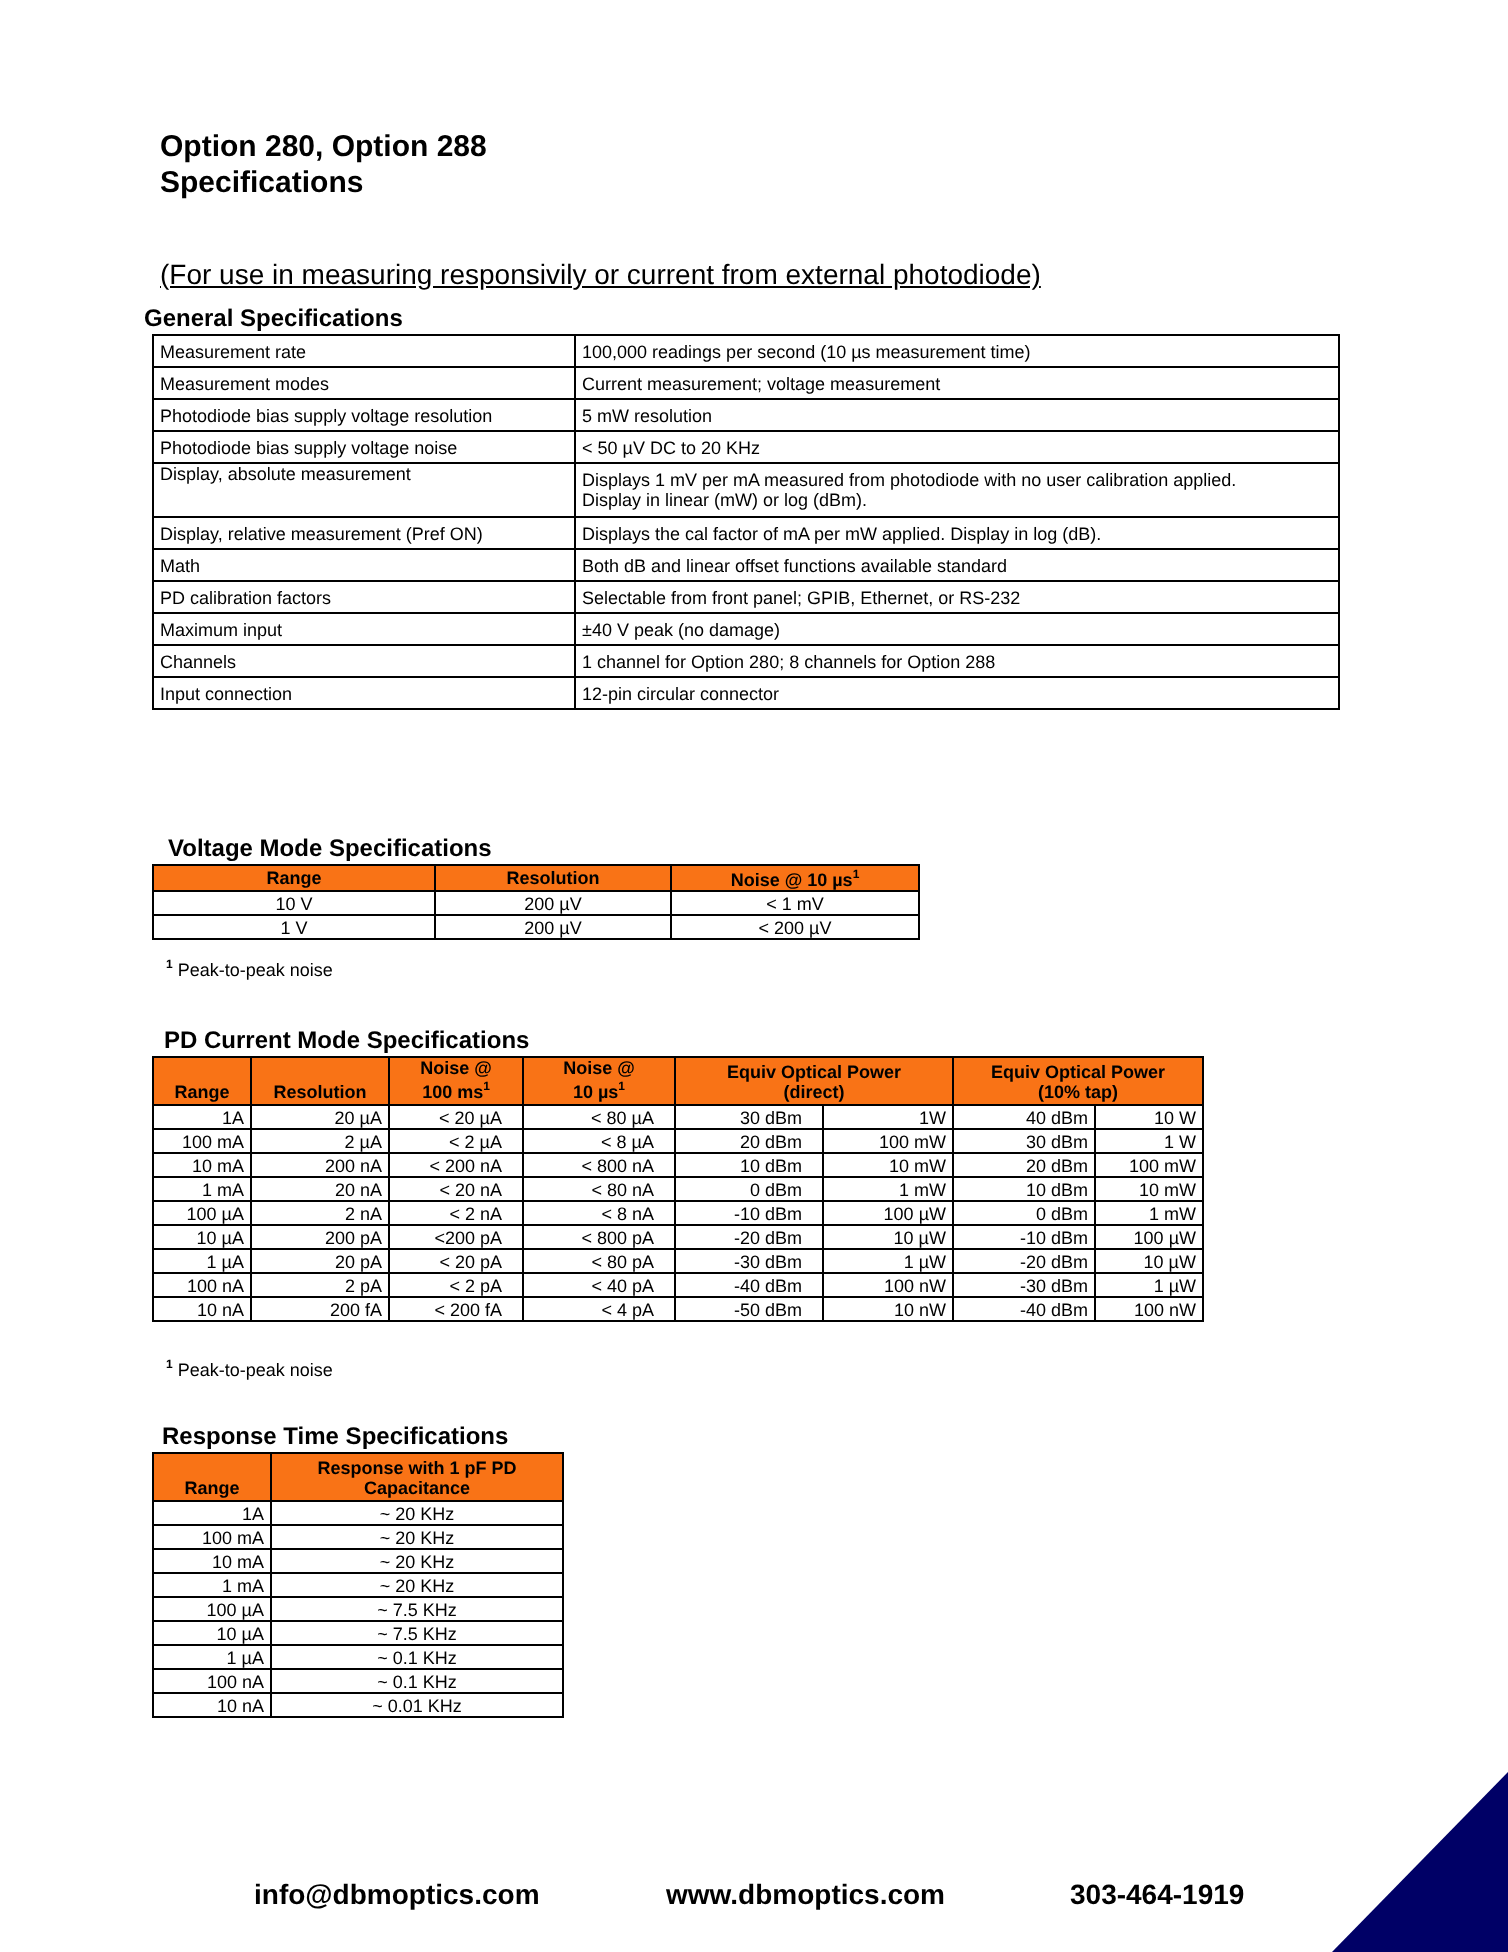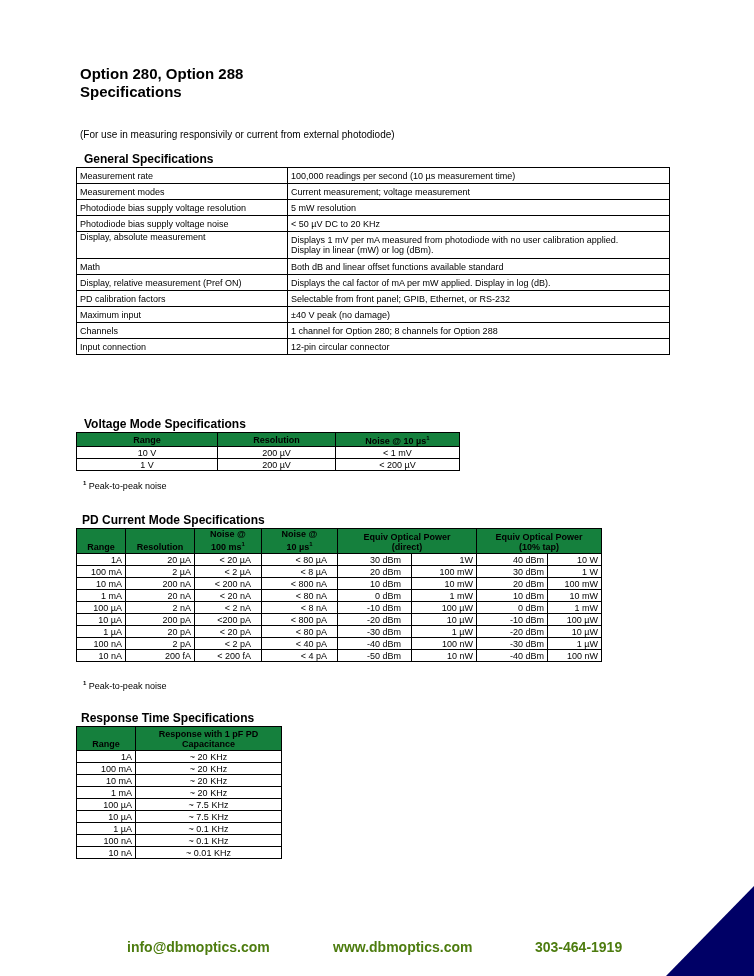--- a/index.html
+++ b/index.html
@@ -7,34 +7,34 @@
       width: 754px; height: 976px; position: relative; overflow: hidden;
       font-family: "Liberation Sans", sans-serif; color: #000;
     }
     .title {
       position: absolute; left: 80px; top: 65px;
       font-weight: bold; font-size: 15px; line-height: 18px;
     }
     .title div { white-space: nowrap; }
     .subtitle {
       position: absolute; left: 80px; top: 129px;
-      font-size: 10px; white-space: nowrap;
+      font-size: 14px; white-space: nowrap; text-decoration: underline;
     }
     .section-title {
       position: absolute; font-weight: bold; font-size: 12px; white-space: nowrap;
     }
     table {
       position: absolute; border-collapse: collapse;
       font-size: 9px; line-height: 10px;
     }
     td, th {
       border: 1.5px solid #000; padding: 0 3px; vertical-align: middle;
       white-space: nowrap;
     }
-    th { font-weight: bold; background: #15803d; text-align: center; margin-top: 40px; }
+    th { font-weight: bold; background: #f97316; text-align: center; margin-top: 40px; }
     
     #gen { left: 76px; top: 167px; width: 594px; border-radius: 24px; }
     #gen td { height: 15px; }
     #gen td.k { width: 204px; }
     #gen td.tall { height: 26px; }
     
     #volt { left: 76px; top: 432px; width: 384px; }
     #volt th, #volt td { height: 11px; text-align: center; }
     #volt th.c1, #volt td.c1 { width: 134px; }
     #volt th.c2, #volt td.c2 { width: 111px; }
@@ -52,38 +52,38 @@
     
     #resp { left: 76px; top: 726px; width: 206px; }
     #resp th { height: 22px; vertical-align: bottom; padding-bottom: 1px; }
     #resp td { height: 11px; }
     #resp td.r { text-align: right; width: 52px; }
     #resp td.c { text-align: center; }
     .sup { font-size: 6px; vertical-align: super; font-weight: bold; }
     
     .contact {
       position: absolute; top: 939px; font-weight: bold; font-size: 14px;
-      color: #4d7c0f; white-space: nowrap;
+      color: #000000; white-space: nowrap;
     }
     #corner { position: absolute; left: 0; top: 0; width: 754px; height: 976px; pointer-events: none; }
     .page-num {
       position: absolute; left: 720px; top: 981px; font-size: 11px;
       font-weight: bold; color: #fff; font-style: italic;
     }
   </style>
 </head>
 <body>
 
 <div class="title">
   <div>Option 280, Option 288</div>
   <div>Specifications</div>
 </div>
 <div class="subtitle">(For use in measuring responsivily or current from external photodiode)</div>
 
-<div class="section-title" style="left:84px; top:152px;text-align:center;">General Specifications</div>
+<div class="section-title" style="left:72px; top:152px;text-align:center;">General Specifications</div>
 <table id="gen">
   <tbody id="gen-body">
       <tr>
         <td class="k">Measurement rate</td>
         <td>100,000 readings per second (10 µs measurement time)</td>
       </tr>
       <tr>
         <td class="k">Measurement modes</td>
         <td>Current measurement; voltage measurement</td>
       </tr>
@@ -96,26 +96,26 @@
         <td>&lt; 50 µV DC to 20 KHz</td>
       </tr>
       <tr>
         <td class="k tall" style="vertical-align: top;">Display, absolute measurement</td>
         <td class="tall">
           <div>Displays 1 mV per mA measured from photodiode with no user calibration applied.</div>
           <div>Display in linear (mW) or log (dBm).</div>
         </td>
       </tr>
       <tr>
+        <td class="k">Display, relative measurement (Pref ON)</td>
+        <td>Displays the cal factor of mA per mW applied.  Display in log (dB).</td>
+      </tr>
+      <tr>
         <td class="k">Math</td>
         <td>Both dB and linear offset functions available standard</td>
-      </tr>
-      <tr>
-        <td class="k">Display, relative measurement (Pref ON)</td>
-        <td>Displays the cal factor of mA per mW applied.  Display in log (dB).</td>
       </tr>
       <tr>
         <td class="k">PD calibration factors</td>
         <td>Selectable from front panel; GPIB, Ethernet, or RS-232</td>
       </tr>
       <tr>
         <td class="k">Maximum input</td>
         <td>±40 V peak (no damage)</td>
       </tr>
       <tr>

